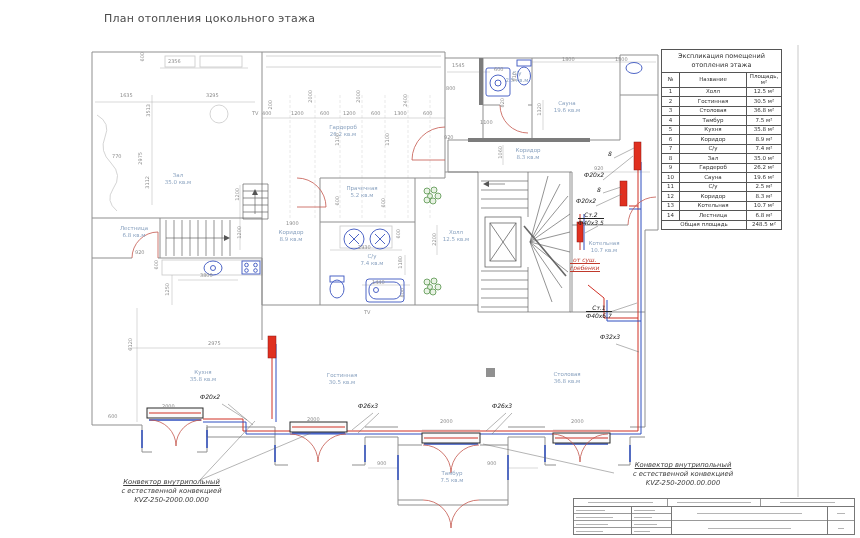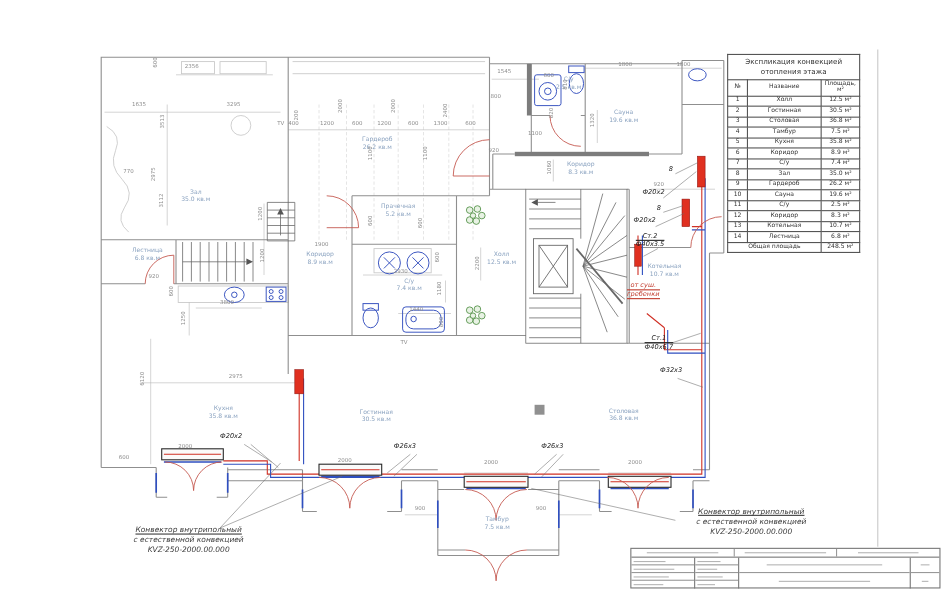--- a/index.html
+++ b/index.html
@@ -192,20 +192,21 @@
     </g>
     <rect x="486" y="368" width="9" height="9" fill="#909090"></rect>
 
     <path fill="none" stroke="#6a6a6a" stroke-width="0.5" d="M 222 404 L 247 420 M 228 404 L 253 425 M 373 413 L 352 430 M 379 413 L 358 433
          M 506 413 L 486 431 M 512 413 L 492 434 M 616 344 L 639 352
          M 603 180 L 633 156 M 596 206 L 622 194 M 614 158 L 634 148 M 603 193 L 621 187
          M 610 312 L 637 303 M 598 226 L 585 233
          M 200 480 L 255 421 M 200 480 L 311 433 M 614 473 L 483 444"></path>
   </svg>
 
+  <div class="title">План отопления цокольного этажа</div>
 
   <div class="room" style="left:178px;top:172px">
       <div>Зал</div>
       <div>35.0 кв.м</div>
     </div>
   <div class="room" style="left:343px;top:124px">
       <div>Гардероб</div>
       <div>26.2 кв.м</div>
     </div>
   <div class="room" style="left:362px;top:185px">
@@ -348,21 +349,21 @@
     <div>KVZ-250-2000.00.000</div>
   </div>
   <div class="anno" style="left:608px;top:461px;width:150px">
     <div class="u">Конвектор внутрипольный</div>
     <div>с естественной конвекцией</div>
     <div>KVZ-250-2000.00.000</div>
   </div>
 
   <div class="schedule">
     <div class="sch-title">
-      <div>Экспликация  конвекцией</div>
+      <div>Экспликация  помещений</div>
       <div>отопления  этажа</div>
     </div>
     <table>
       <tbody>
           <tr>
         <th style="width:13px">№</th>
         <th style="width:62px">Название</th>
         <th>Площадь, м²</th>
       </tr>
       <tr>

